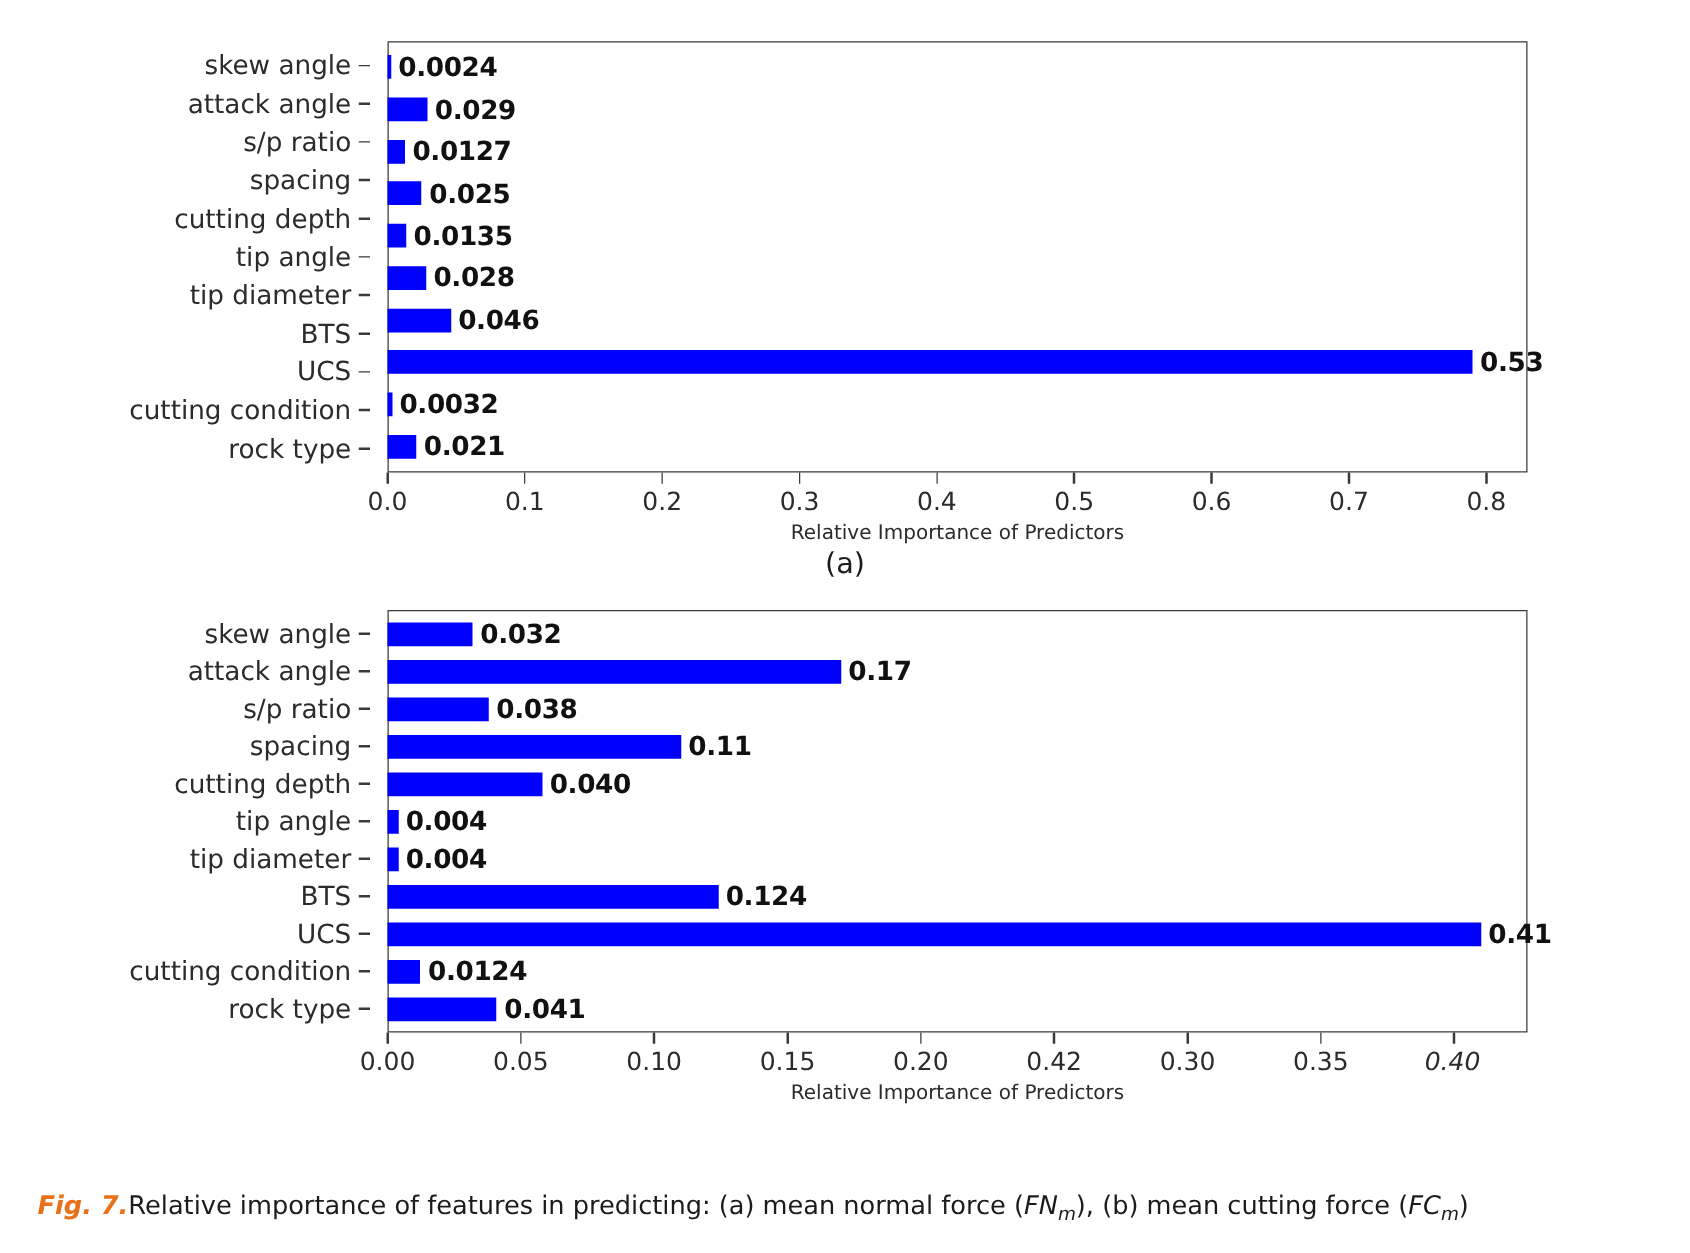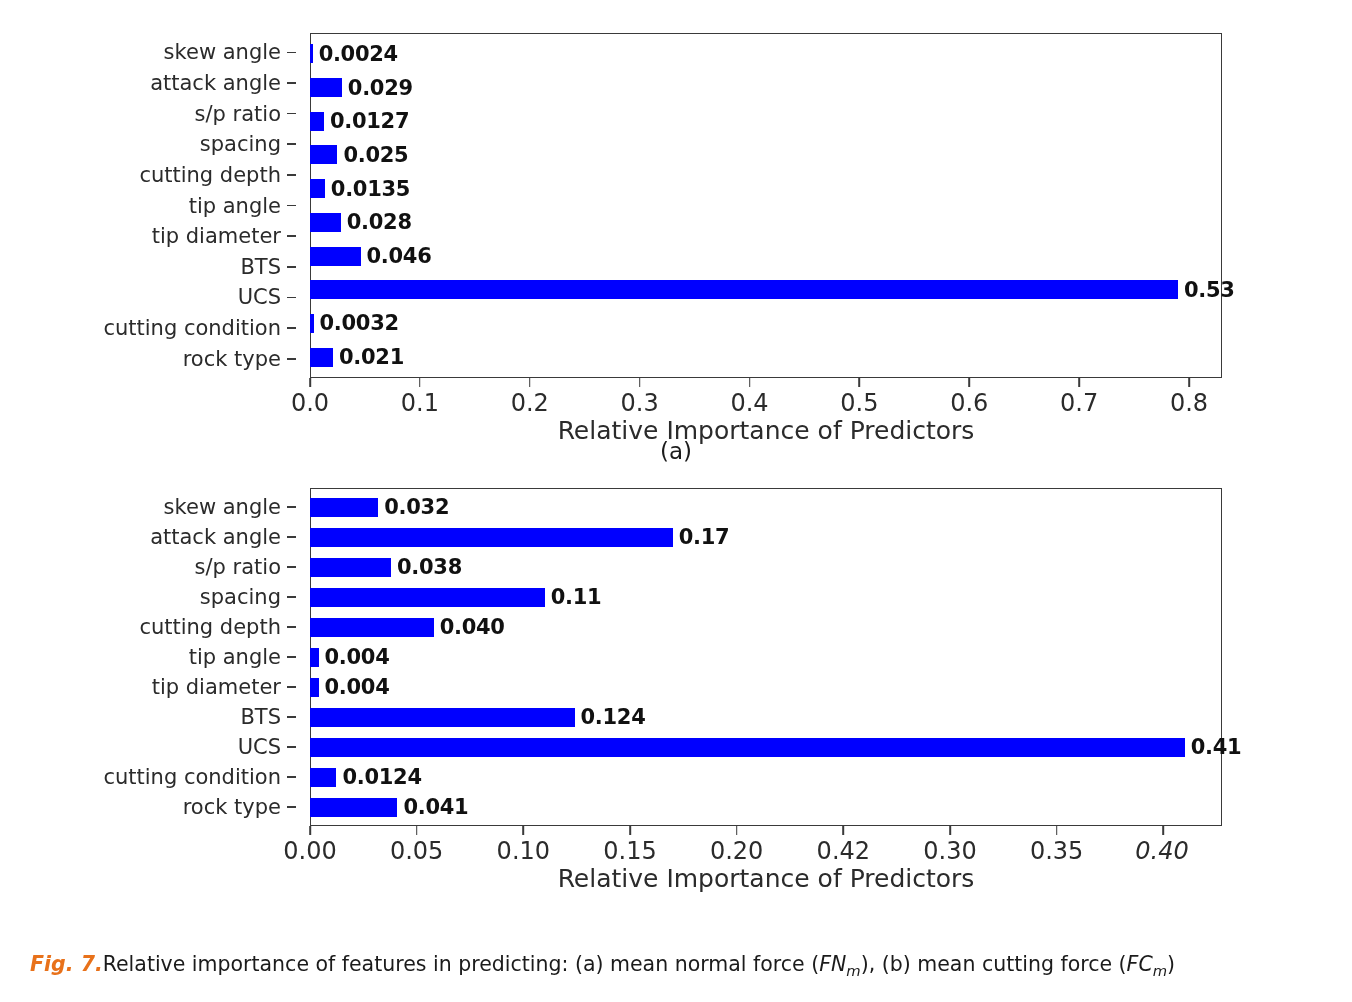--- a/index.html
+++ b/index.html
@@ -125,31 +125,31 @@
     position: absolute;
     top: 0;
     width: 1.6px;
     height: 9px;
     background: #3a3a3a;
     transform: translateX(-0.8px);
   }
   .xticklabel {
     position: absolute;
     top: 11px;
-    font-size: 24px;
+    font-size: 20px;
     color: #2b2b2b;
     transform: translateX(-50%);
     white-space: nowrap;
   }
   .xaxis-title {
     position: absolute;
     top: 38px;
     width: 100%;
     text-align: center;
-    font-size: 25px;
+    font-size: 16px;
     color: #2b2b2b;
   }
 
   .subplot-tag {
     position: absolute;
     width: 100%;
     text-align: center;
     font-size: 23px;
     color: #1b1b1b;
   }

